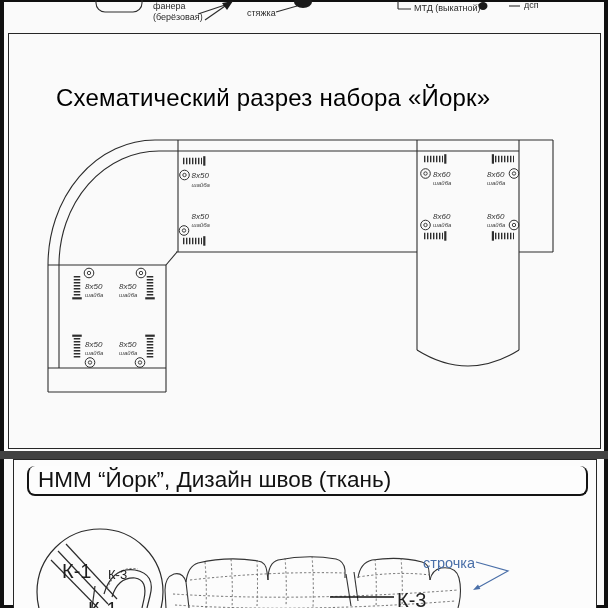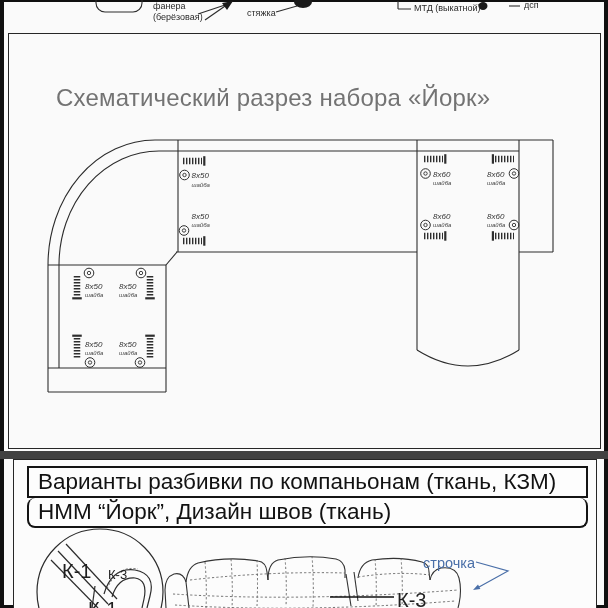--- a/index.html
+++ b/index.html
@@ -5,21 +5,21 @@
   html,body{margin:0;padding:0;background:#e8e8e8;}
   .page{position:relative;width:608px;height:608px;background:#fafafa;overflow:hidden;
         font-family:"Liberation Sans",sans-serif;}
   .edge{position:absolute;background:#101010;}
   .edge-left{left:0;top:0;width:4px;height:608px;}
   .edge-right{right:0;top:0;width:4px;height:608px;}
   .edge-top{left:0;top:0;width:608px;height:2px;}
   .edge-bottom{left:0;bottom:0;width:608px;height:3px;}
   .main-box{position:absolute;left:8px;top:33px;width:591px;height:414px;
             border:1.5px solid #262626;background:transparent;}
-  .main-title{position:absolute;left:56px;top:84px;font-size:24px;color:#737373;
+  .main-title{position:absolute;left:56px;top:84px;font-size:24px;color:#000000;
               letter-spacing:0.2px;white-space:nowrap;}
   .sep-band{position:absolute;left:0;top:451px;width:608px;height:8px;background:#414141;}
   .bottom-frame{position:absolute;left:13px;top:459px;width:582px;height:149px;
                 border:1.5px solid #262626;border-bottom:none;background:#fcfcfc;}
   .head-box{position:absolute;left:27px;top:466px;width:561px;}
   .head-row{border:2px solid #141414;font-size:22.5px;color:#121212;line-height:28px;
             padding:0 0 0 9px;white-space:nowrap;overflow:hidden;background:#fdfdfd;}
   .head-row.second{border-top:none;border-radius:8px;}
   svg text{font-family:"Liberation Sans",sans-serif;}
   .fsize{font-size:8px;font-style:italic;fill:#333;}
@@ -38,21 +38,20 @@
   <div class="edge edge-top"></div>
   <div class="edge edge-bottom"></div>
 
   <div class="main-box"></div>
   <div class="main-title">Схематический разрез набора «Йорк»</div>
 
   <div class="sep-band"></div>
   <div class="bottom-frame"></div>
 
   <div class="head-box">
-    <div class="head-row">Варианты разбивки по компаньонам (ткань, КЗМ)</div>
     <div class="head-row second">НММ “Йорк”, Дизайн швов (ткань)</div>
   </div>
 
   <svg class="art" width="608" height="608" viewBox="0 0 608 608">
 
     <g stroke="#2c2c2c" stroke-width="1.1" fill="none">
       <rect x="96" y="-14" width="46" height="26" rx="9"></rect>
       <path d="M198,14 L228,4"></path>
       <path d="M205,20 L228,4"></path>
       <polygon points="233,1 222,3 227,10" fill="#1a1a1a" stroke="none"></polygon>

